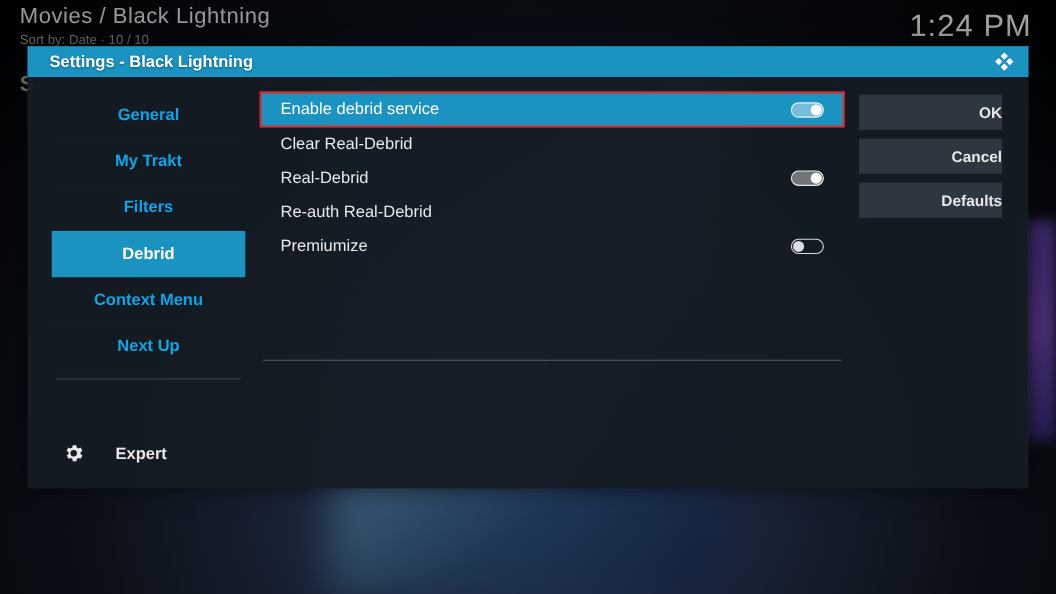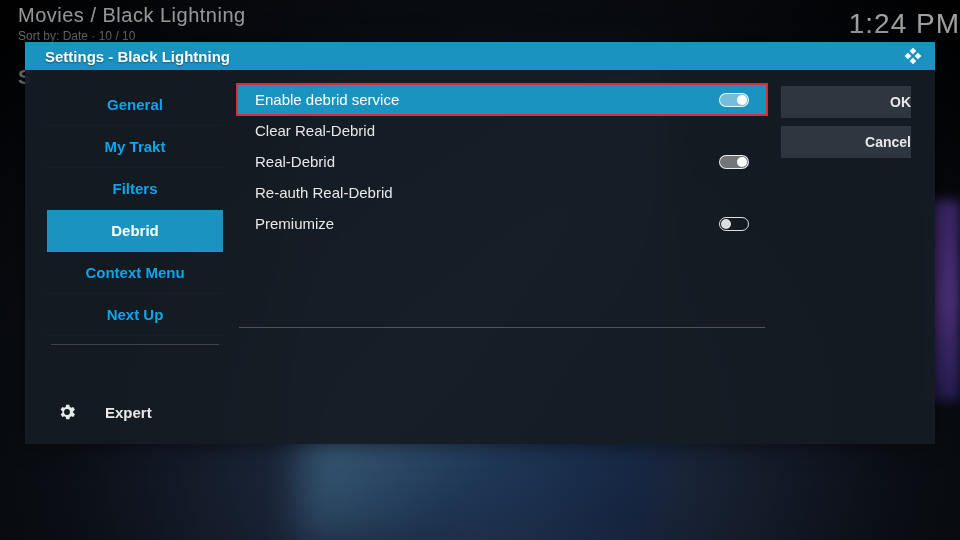--- a/index.html
+++ b/index.html
@@ -21,21 +21,21 @@
     position: absolute;
     right: 0; top: 200px; width: 30px; height: 200px;
     background: linear-gradient(180deg, #5a3aa0 0%, #7a4ac0 50%, #3a2a80 100%);
     filter: blur(6px);
     opacity: 0.6;
   }
 
   .topbar {
     position: absolute;
     top: 0; left: 0; right: 0;
-    padding: 4px 0 0 18px;
+    padding: 4px 22px 0 18px;
     display: flex;
     justify-content: space-between;
     align-items: flex-start;
     color: rgba(230,230,230,0.65);
   }
   .topbar .crumb { font-size: 20px; font-weight: 400; letter-spacing: 0.5px; }
   .topbar .sub { font-size: 12px; color: rgba(200,200,200,0.55); margin-top: 2px; }
   .topbar .clock { font-size: 28px; font-weight: 300; color: rgba(230,230,230,0.7); letter-spacing: 1px; padding-top: 4px; }
 
   .dialog {
@@ -236,15 +236,18 @@
       <div class="options-divider"></div>
     </div>
 
     <div class="actions">
       <div class="action-btn">
           <span>OK</span>
         </div>
       <div class="action-btn">
           <span>Cancel</span>
         </div>
+      <div class="action-btn">
+          <span>Defaults</span>
+        </div>
     </div>
   </div>
 </div>
 
 </body></html>

